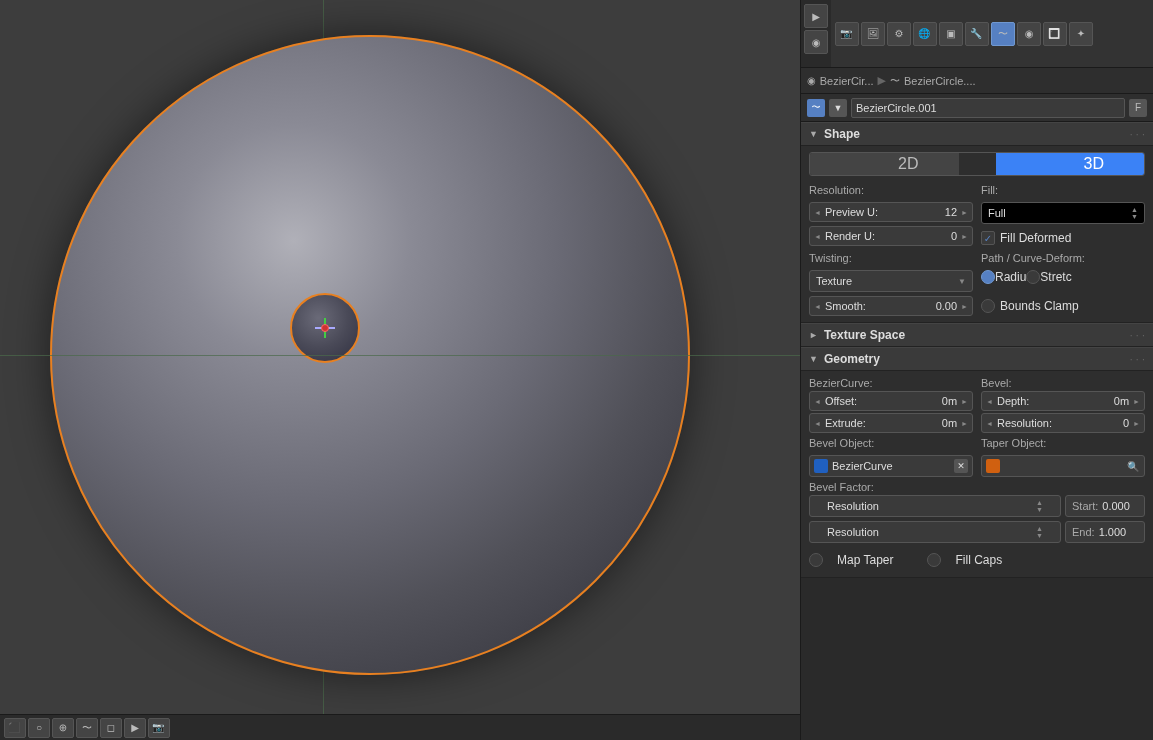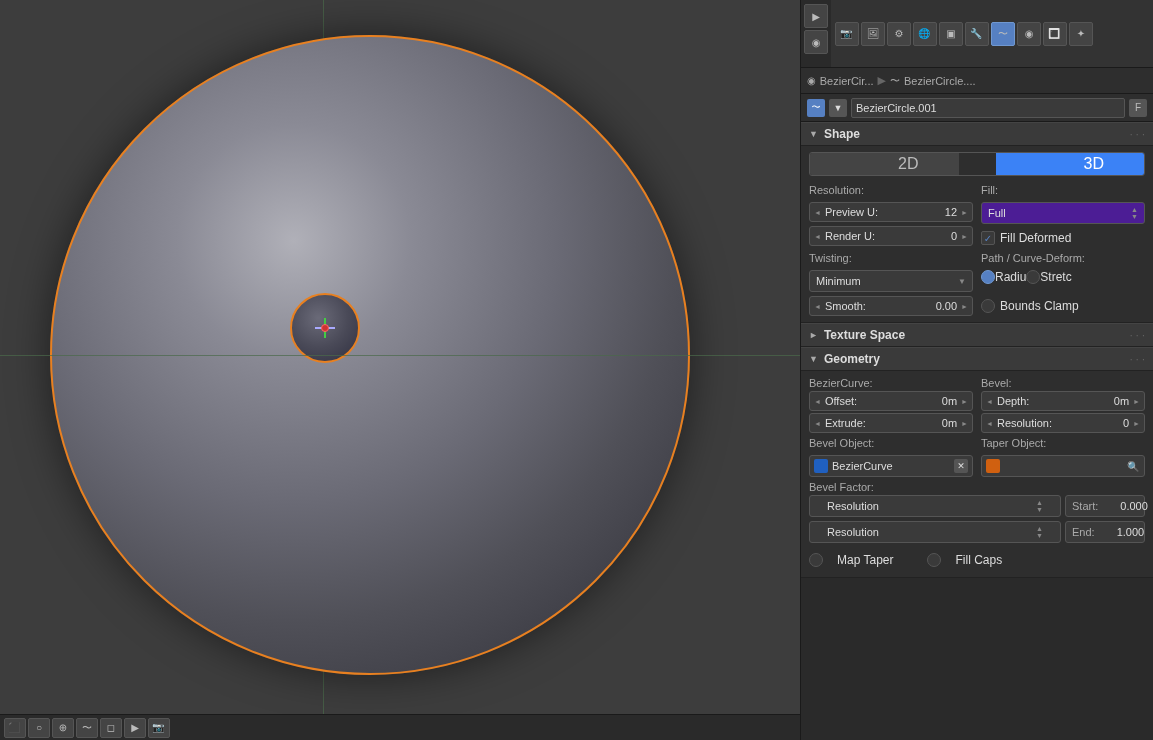--- a/index.html
+++ b/index.html
@@ -388,21 +388,21 @@
       color: #ddd;
     }
     .dropdown-arrow {
       font-size: 8px;
       color: #888;
     }
 
     
     .select-field {
       height: 22px;
-      background: #4c1d95;
+      background: #000000;
       border: 1px solid #555;
       border-radius: 3px;
       display: flex;
       align-items: center;
       padding: 0 6px;
       cursor: pointer;
     }
     .select-field-label {
       flex: 1;
       font-size: 11px;
@@ -545,21 +545,21 @@
       border: 1px solid #555;
       border-radius: 3px;
       display: flex;
       align-items: center;
       padding: 0 6px;
       font-size: 11px;
       color: #ddd;
     }
     .value-field-label {
       color: #aaa;
-      margin-right: 22px;
+      margin-right: 4px;
     }
 
     .map-taper-row {
       display: flex;
       align-items: center;
       gap: 14px;
       padding: 4px 0;
     }
 
     .gap2 { height: 2px; }
@@ -665,21 +665,21 @@
           </div>
         </div>
       </div>
 
       <div class="gap4"></div>
 
       <div class="prop-cols">
         <div class="prop-col">
           <div class="prop-label">Twisting:</div>
           <div class="dropdown">
-            <span class="dropdown-label">Minimum</span>
+            <span class="dropdown-label">Texture</span>
             <span class="dropdown-arrow">▼</span>
           </div>
         </div>
         <div class="prop-col">
           <div class="prop-label">Path / Curve-Deform:</div>
           <div class="path-deform-row">
             <div class="toggle-circle"></div>
             <span class="checkbox-label">Radiu</span>
             <div class="toggle-circle-off"></div>
             <span class="checkbox-label">Stretc</span>

